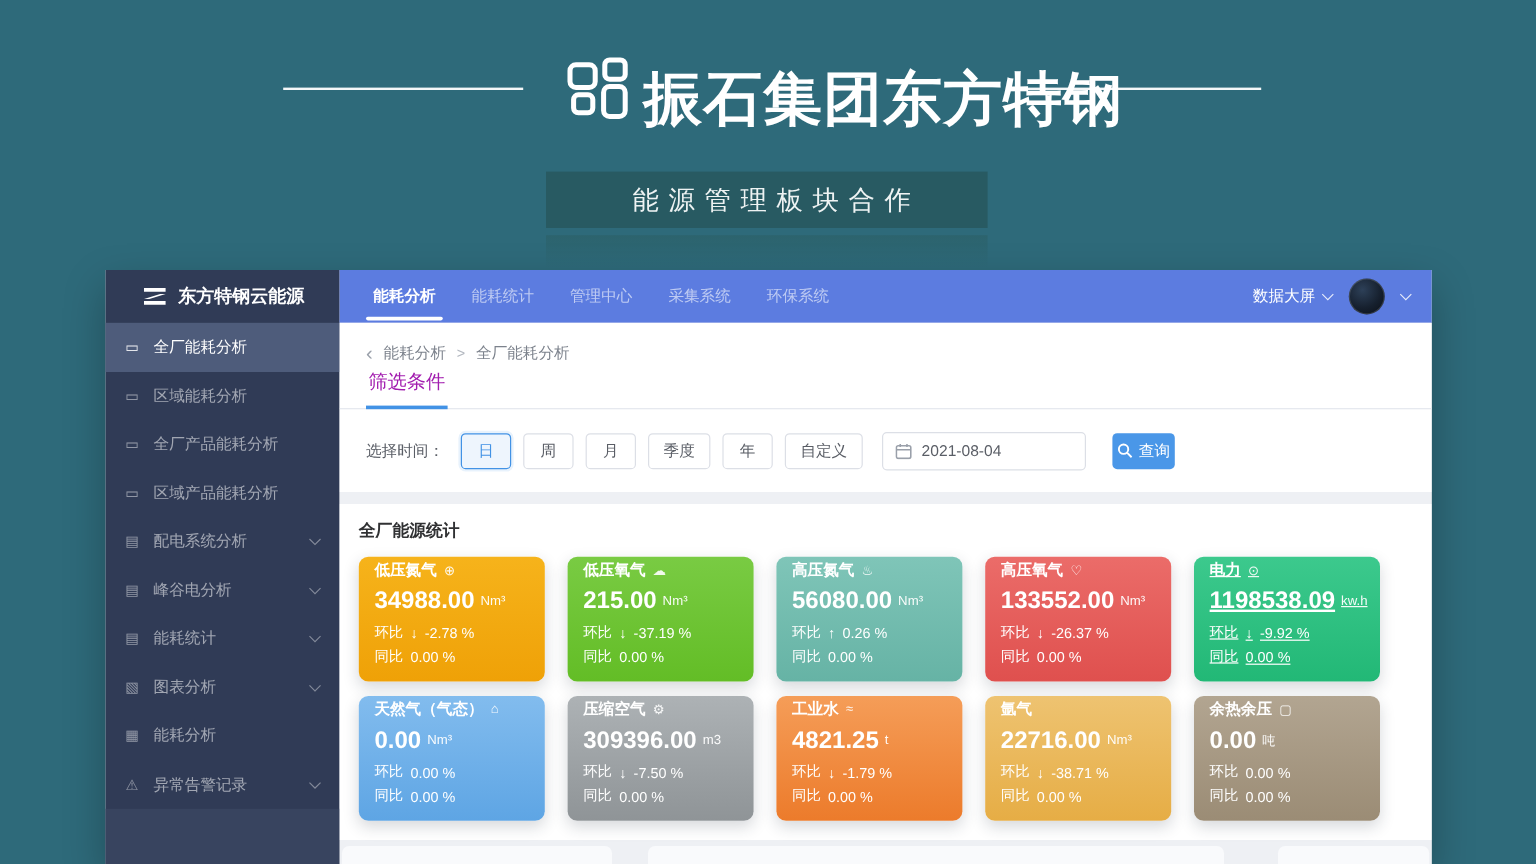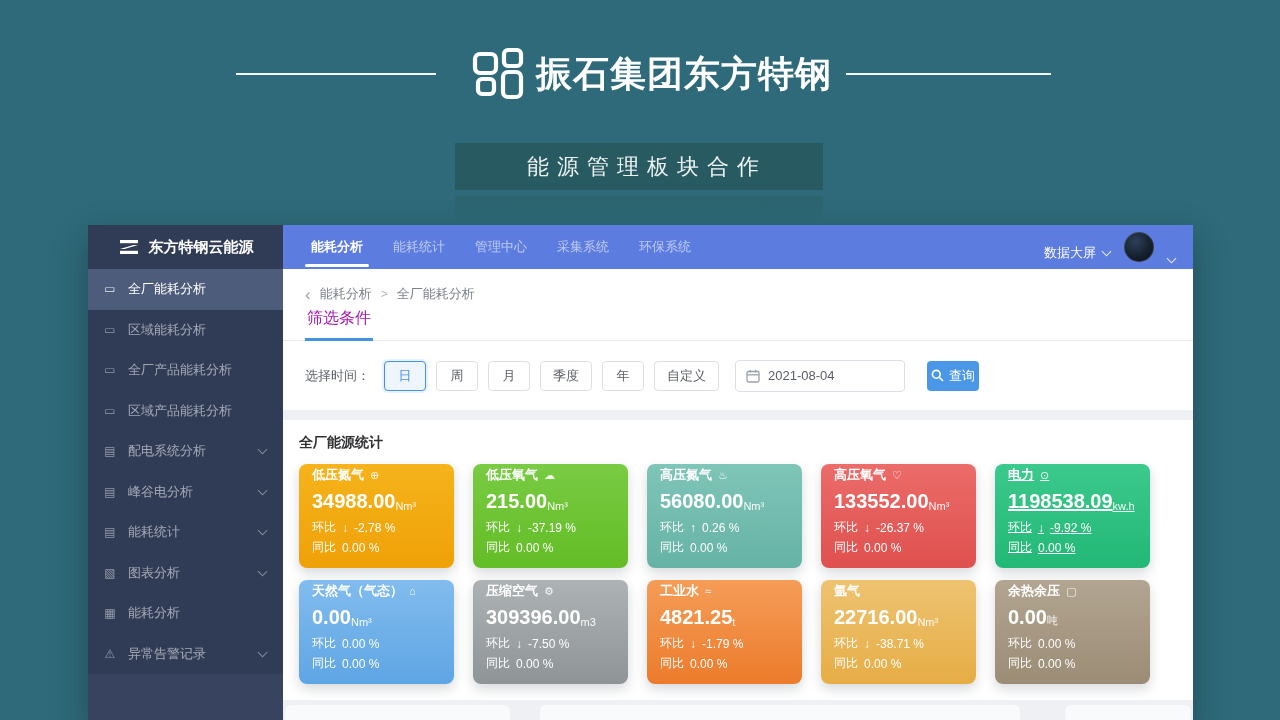--- a/index.html
+++ b/index.html
@@ -4,21 +4,21 @@
 <style>
   html,body{margin:0;padding:0;}
   body{width:1280px;height:720px;overflow:hidden;font-family:"Liberation Sans","DejaVu Sans",sans-serif;}
   .stage{position:relative;width:1280px;height:720px;background:#2e6a7a;overflow:hidden;}
 
   
   .hdr-line{position:absolute;height:2px;background:rgba(255,255,255,.95);top:73px;}
   .hdr-line.left{left:236px;width:200px;}
   .hdr-line.right{left:846px;width:205px;}
   .brand-logo{position:absolute;left:472px;top:46px;width:55px;height:55px;}
-  .brand-title{position:absolute;left:536px;top:50px;margin:0;font-size:36px;font-weight:bold;color:#ffffff;letter-spacing:1px;}
+  .brand-title{position:absolute;left:536px;top:50px;margin:0;font-size:49px;font-weight:bold;color:#ffffff;letter-spacing:1px;}
   .banner{position:absolute;left:455px;top:143px;width:368px;height:47px;background:#285a62;display:flex;align-items:center;justify-content:center;color:#eef3f3;font-size:22px;letter-spacing:8px;padding-left:16px;box-sizing:border-box;}
   .banner-ref{position:absolute;left:455px;top:196px;width:368px;height:27px;background:linear-gradient(180deg,#2c636d,rgba(46,106,122,0));}
 
   
   .dash{position:absolute;left:88px;top:225px;width:1105px;height:495px;box-shadow:0 14px 34px rgba(0,0,0,.28);background:#eef0f4;}
 
   
   .sidebar{position:absolute;left:0;top:0;width:195px;height:495px;background:#303b56;}
   .side-head{height:44px;display:flex;align-items:center;justify-content:center;gap:9px;color:#ffffff;font-weight:bold;font-size:15px;}
   .side-menu{display:block;}
@@ -29,21 +29,21 @@
   .chev{display:inline-block;width:6px;height:6px;border-right:1.5px solid currentColor;border-bottom:1.5px solid currentColor;transform:rotate(45deg);}
   .side-item .chev{color:rgba(255,255,255,.4);margin-right:3px;margin-top:-3px;}
   .side-foot{position:absolute;left:0;bottom:0;width:100%;height:46px;background:#38445f;}
 
   
   .topnav{position:absolute;left:195px;top:0;width:910px;height:44px;background:#5c7ce0;display:flex;align-items:center;box-sizing:border-box;}
   .nav-tabs{display:flex;height:100%;align-items:center;padding-left:22px;gap:18px;}
   .nav-tab{color:rgba(255,255,255,.6);font-size:13px;position:relative;height:100%;display:flex;align-items:center;padding:0 6px;cursor:pointer;white-space:nowrap;}
   .nav-tab.active{color:#ffffff;font-weight:bold;}
   .nav-tab.active::after{content:"";position:absolute;left:0;right:0;bottom:2px;height:3px;background:#ffffff;border-radius:2px;}
-  .nav-right{margin-left:auto;display:flex;align-items:flex-end;gap:14px;padding-right:18px;color:#ffffff;}
+  .nav-right{margin-left:auto;display:flex;align-items:center;gap:14px;padding-right:18px;color:#ffffff;}
   .data-screen{display:flex;align-items:center;gap:7px;font-size:13px;cursor:pointer;}
   .data-screen .chev,.user-chev{color:rgba(255,255,255,.85);margin-top:-3px;}
   .avatar{width:30px;height:30px;border-radius:50%;background:radial-gradient(circle at 38% 32%,#2d4058 0%,#16202e 55%,#090d14 100%);box-shadow:inset 0 0 0 1px rgba(255,255,255,.15);cursor:pointer;}
 
   
   .content{position:absolute;left:195px;top:44px;width:910px;height:451px;background:#eef0f4;overflow:hidden;}
   .crumb-band{position:relative;background:#ffffff;height:72px;border-bottom:1px solid #e6e9ef;box-sizing:border-box;}
   .crumb{padding:16px 0 0 22px;font-size:13px;color:#7c828c;display:flex;gap:9px;align-items:center;}
   .back-ico{color:#9aa0aa;font-size:17px;line-height:13px;cursor:pointer;}
   .crumb-sep{color:#b3b8c0;font-size:12px;}
@@ -56,21 +56,21 @@
   .time-opt.active{border-color:#4292e5;color:#4292e5;background:#eef5fd;box-shadow:0 0 0 2px rgba(66,146,229,.12);}
   .date-input{height:32px;width:170px;border:1px solid #dcdfe6;border-radius:4px;display:flex;align-items:center;gap:8px;padding:0 10px;color:#5a5e66;font-size:13px;margin-left:6px;background:#ffffff;box-sizing:border-box;cursor:text;}
   .search-btn{height:30px;padding:0 4px;background:#4a97e8;color:#ffffff;border:none;border-radius:4px;display:flex;align-items:center;gap:5px;font-size:13px;margin-left:12px;cursor:pointer;font-family:inherit;}
 
   .stats-panel{background:#ffffff;margin-top:10px;padding:14px 16px;height:280px;box-sizing:border-box;}
   .stats-title{margin:0;font-size:14px;font-weight:bold;color:#303133;}
   .cards{display:flex;gap:19px;margin-top:12px;}
   .card{width:155px;height:104px;border-radius:8px;padding:2px 13px;box-sizing:border-box;color:#ffffff;box-shadow:0 5px 12px rgba(31,45,61,.18);}
   .c-head{font-size:13px;font-weight:bold;display:flex;align-items:center;gap:6px;white-space:nowrap;}
   .c-ico{font-size:11px;opacity:.9;font-weight:normal;}
-  .c-valrow{margin-top:6px;display:flex;align-items:flex-end;white-space:nowrap;}
+  .c-valrow{margin-top:6px;display:flex;align-items:center;gap:5px;white-space:nowrap;}
   .c-val{font-size:20px;font-weight:bold;line-height:1.1;}
   .c-unit{font-size:11px;opacity:.95;}
   .c-mom,.c-yoy{font-size:12px;margin-top:7px;display:flex;align-items:center;gap:6px;white-space:nowrap;}
   .c-yoy{margin-top:3px;}
   .c-arrow{font-weight:bold;}
 
   .hint{position:absolute;bottom:0;background:#f9fafc;border-radius:6px 6px 0 0;height:15px;}
   .hint.h1{left:2px;width:225px;}
   .hint.h2{left:257px;width:480px;}
   .hint.h3{left:782px;width:126px;}

